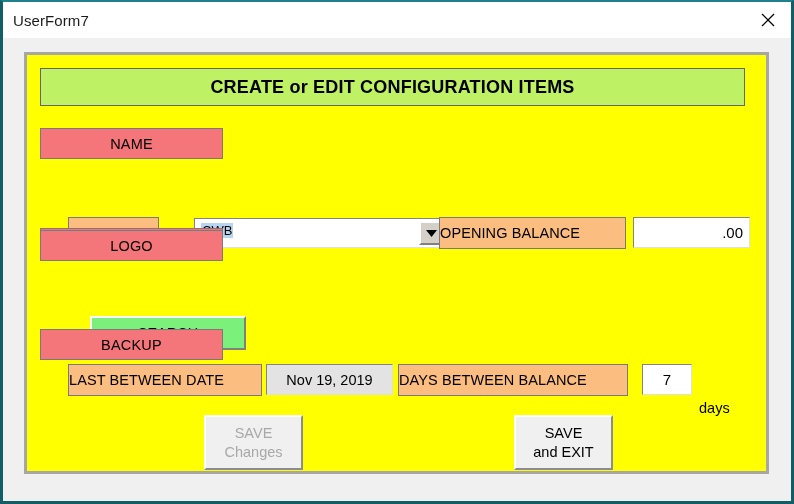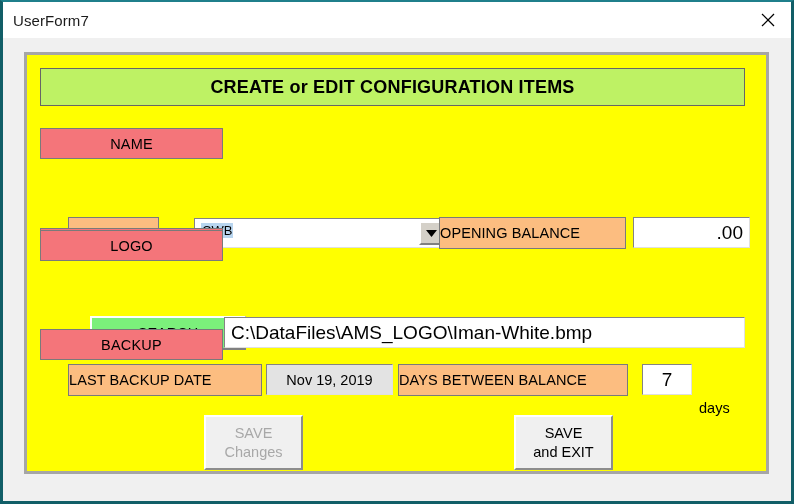--- a/index.html
+++ b/index.html
@@ -117,21 +117,21 @@
   .text-input {
     position: absolute;
     background: #ffffff;
     box-sizing: border-box;
     border-top: 1px solid #848484;
     border-left: 1px solid #848484;
     border-right: 1px solid #dfdfdf;
     border-bottom: 1px solid #dfdfdf;
     display: flex;
     align-items: center;
-    font-size: 19px;
+    font-size: 15px;
     color: #000000;
     padding: 0 6px;
   }
   .text-input.right  { justify-content: flex-end; }
   .text-input.center { justify-content: center; }
 
   
   .readonly-field {
     position: absolute;
     background: #e3e3e3;
@@ -283,30 +283,27 @@
     <div class="section-title" style="left:13px; top:173px; width:183px; height:31px; top:173px;" hidden=""></div>
 
     <div class="section-title" style="left:13px; top:175px; width:183px; height:31px;">
       <span>LOGO</span>
     </div>
 
     <div id="search-btn">
       <span>SEARCH</span>
     </div>
 
-    <div class="text-input" style="left:197px; top:262px; width:521px; height:31px;">
-      <span>C:\DataFiles\AMS_LOGO\Iman-White.bmp</span>
-    </div>
 
     <div class="section-title" style="left:13px; top:274px; width:183px; height:31px;">
       <span>BACKUP</span>
     </div>
 
     <div class="field-label" style="left:41px; top:309px; width:194px; height:32px;">
-      <span>LAST BACKUP DATE</span>
+      <span>LAST BETWEEN DATE</span>
     </div>
 
     <div class="readonly-field" style="left:239px; top:309px; width:127px; height:31px;">
       <span>Nov 19, 2019</span>
     </div>
 
     <div class="field-label" style="left:371px; top:309px; width:230px; height:32px;">
       <span>DAYS BETWEEN BALANCE</span>
     </div>
 

